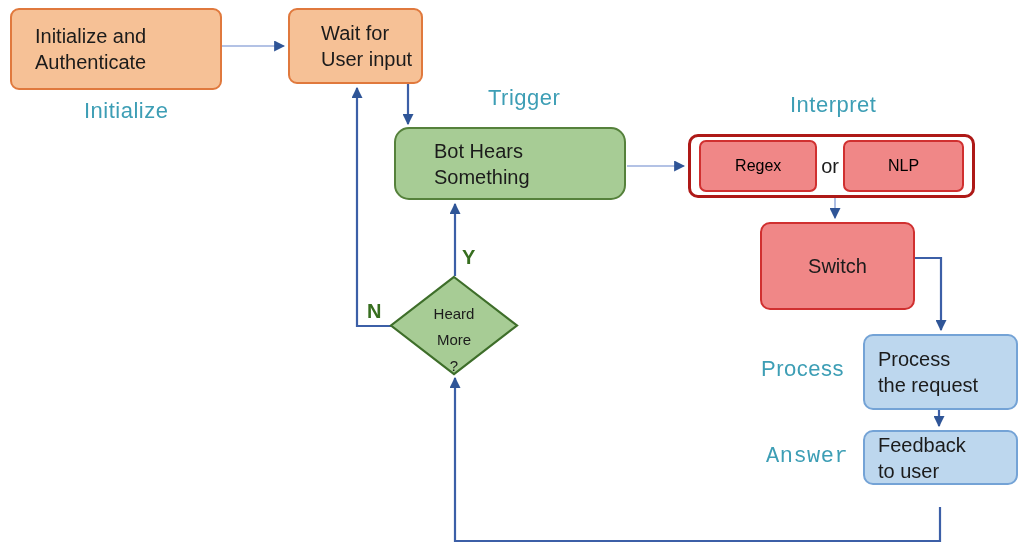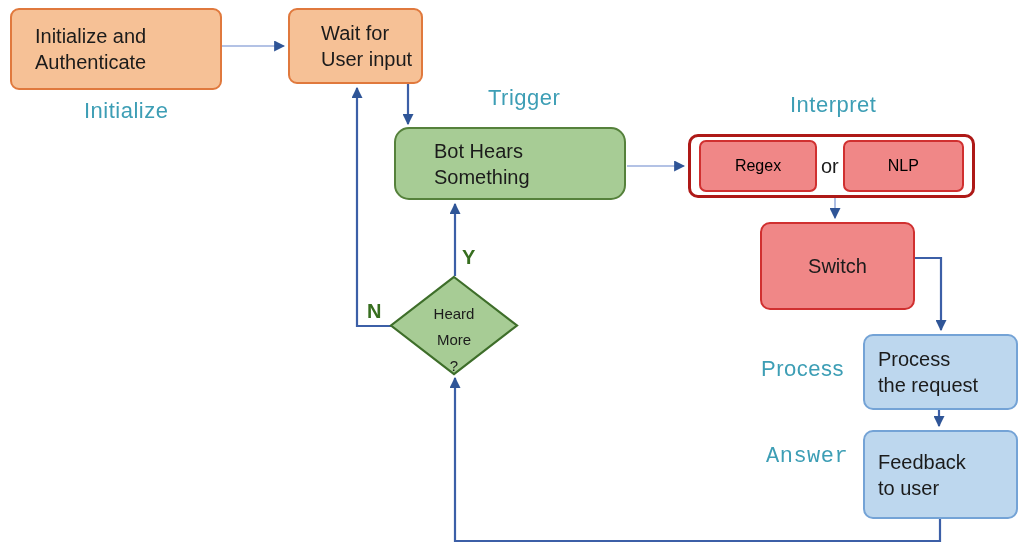--- a/index.html
+++ b/index.html
@@ -16,21 +16,21 @@
   .canvas{position:relative;width:1024px;height:549px;background:#fff;overflow:hidden;}
   svg.connectors{position:absolute;left:0;top:0;z-index:1;}
   .node{position:absolute;z-index:2;box-sizing:border-box;display:flex;align-items:center;color:var(--text);}
   .node .box-text{white-space:pre-line;font-size:20px;line-height:26px;}
   .orange{background:var(--orange-fill);border:2.5px solid var(--orange-border);border-radius:9px;}
   .greenbox{background:var(--green-fill);border:2.5px solid var(--green-border);border-radius:9px;}
   .redbox{background:var(--red-fill);border:2.5px solid var(--red-border);border-radius:7px;justify-content:center;}
   .bluebox{background:var(--blue-fill);border:2px solid var(--blue-border);border-radius:10px;}
   .interpret-group{position:absolute;z-index:2;box-sizing:border-box;background:#fff;
     border:3.5px solid var(--dark-red-border);border-radius:10px;
-    display:flex;align-items:center;justify-content:flex-start;padding:0 8px;}
+    display:flex;align-items:center;justify-content:flex-end;padding:0 8px;}
   .interpret-group .redbox{position:relative;height:48px;display:flex;align-items:center;}
   .or-label{font-size:20px;color:var(--text);padding:0 4px;}
   .phase-label{position:absolute;z-index:2;color:var(--teal);font-size:22px;letter-spacing:0.5px;margin-left:22px;}
   .yn-label{position:absolute;z-index:3;color:var(--yn-green);font-size:20px;font-weight:bold;}
   .diamond-text{position:absolute;z-index:3;text-align:center;color:var(--text);
     font-size:15px;line-height:26px;white-space:pre-line;}
   .connectors .dark{stroke:var(--line-dark);stroke-width:2.2;fill:none;}
   .connectors .light{stroke:var(--line-light);stroke-width:1.6;fill:none;}
   .connectors .diamond-shape{fill:var(--green-fill);stroke:var(--diamond-border);stroke-width:2.2;}
   marker path{fill:var(--arrowhead);}
@@ -95,21 +95,21 @@
 
   <div class="node redbox" style="left:760px;top:222px;width:155px;height:88px;border-radius:10px;">
     <span class="box-text">Switch</span>
   </div>
 
   <div class="node bluebox" style="left:863px;top:334px;width:155px;height:76px;padding-left:13px;">
     <span class="box-text">Process
 the request</span>
   </div>
 
-  <div class="node bluebox" style="left:863px;top:430px;width:155px;height:89px;padding-left:13px;">
+  <div class="node bluebox" style="left:863px;top:430px;width:155px;height:55px;padding-left:13px;">
     <span class="box-text">Feedback
 to user</span>
   </div>
 
   <div class="diamond-text" style="left:404px;top:301px;width:100px;">Heard
 More
 ?</div>
 
   <div class="phase-label" style="left:62px;top:98px;">Initialize</div>
   <div class="phase-label" style="left:768px;top:92px;">Interpret</div>

